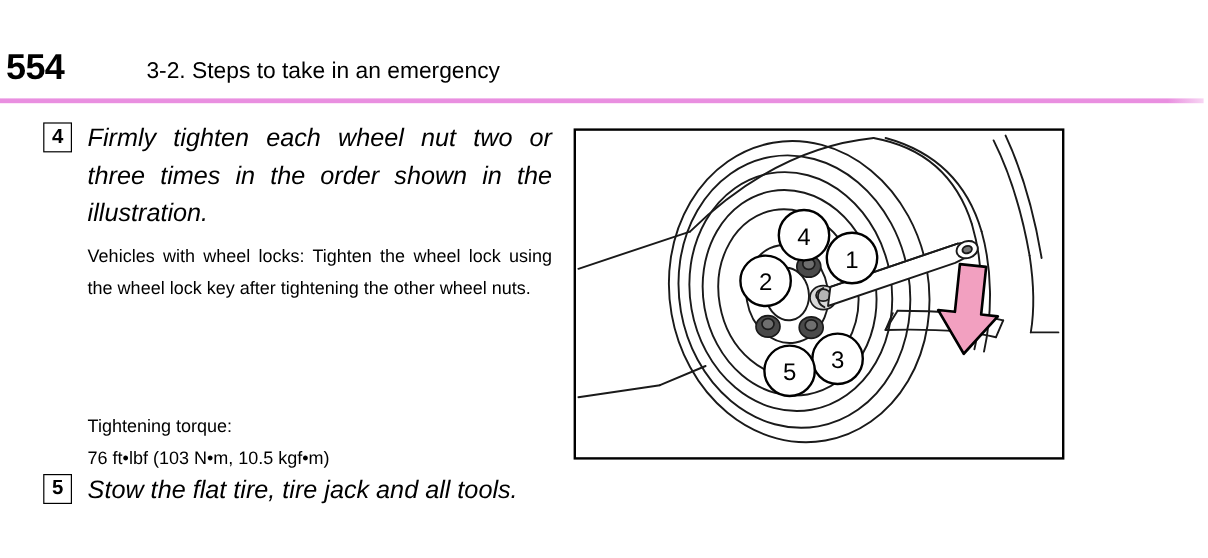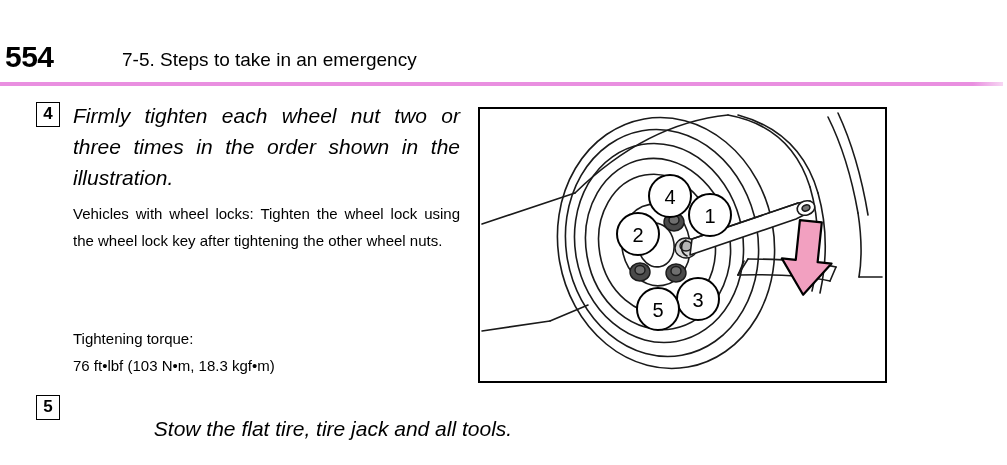--- a/index.html
+++ b/index.html
@@ -87,37 +87,36 @@
     left: 73px;
     width: 387px;
     font-size: 21px;
     line-height: 31px;
     text-align: justify;
     text-justify: inter-word;
     font-style: italic;
   }
   #step-5 .step-text {
     width: 520px;
-    text-align: center;
+    text-align: left;
     white-space: nowrap;
-    margin-top: 20px;
   }
 
   
   .para {
     position: absolute;
     left: 73px;
     width: 387px;
     font-size: 15px;
     line-height: 27px;
     text-align: justify;
     text-justify: inter-word;
   }
   #para-locks { top: 112px; }
-  #para-torque { top: 237px; text-align: left; }
+  #para-torque { top: 254px; text-align: left; }
   #para-torque .torque-line { white-space: nowrap; }
 
   
   #illustration {
     position: absolute;
     left: 478px;
     top: 19px;
     width: 409px;
     height: 276px;
     border: 2px solid #000;
@@ -125,36 +124,36 @@
     background: #ffffff;
     overflow: hidden;
   }
   #illustration svg { display: block; }
 </style>
 </head>
 <body>
 
 <div id="page-header">
   <div id="page-number">554</div>
-  <div id="section-title">7-5. Steps to take in an emergency</div>
+  <div id="section-title">3-2. Steps to take in an emergency</div>
   <div id="header-rule"></div>
 </div>
 
 <div id="content">
 
   <div class="step-row" id="step-4">
     <div class="step-badge">4</div>
     <div class="step-text">Firmly tighten each wheel nut two or three times in the order shown in the illustration.</div>
   </div>
 
   <div class="para" id="para-locks">Vehicles with wheel locks: Tighten the wheel lock using the wheel lock key after tightening the other wheel nuts.</div>
 
   <div class="para" id="para-torque">
     <div class="torque-line">Tightening torque:</div>
-    <div class="torque-line">76 ft•lbf (103 N•m, 18.3 kgf•m)</div>
+    <div class="torque-line">76 ft•lbf (103 N•m, 10.5 kgf•m)</div>
   </div>
 
   <div class="step-row" id="step-5">
     <div class="step-badge">5</div>
     <div class="step-text">Stow the flat tire, tire jack and all tools.</div>
   </div>
 
   <div id="illustration">
     <svg width="405" height="272" viewBox="0 0 405 272">
       <g fill="none" stroke="#1a1a1a" stroke-width="1.6" stroke-linecap="round" stroke-linejoin="round">

